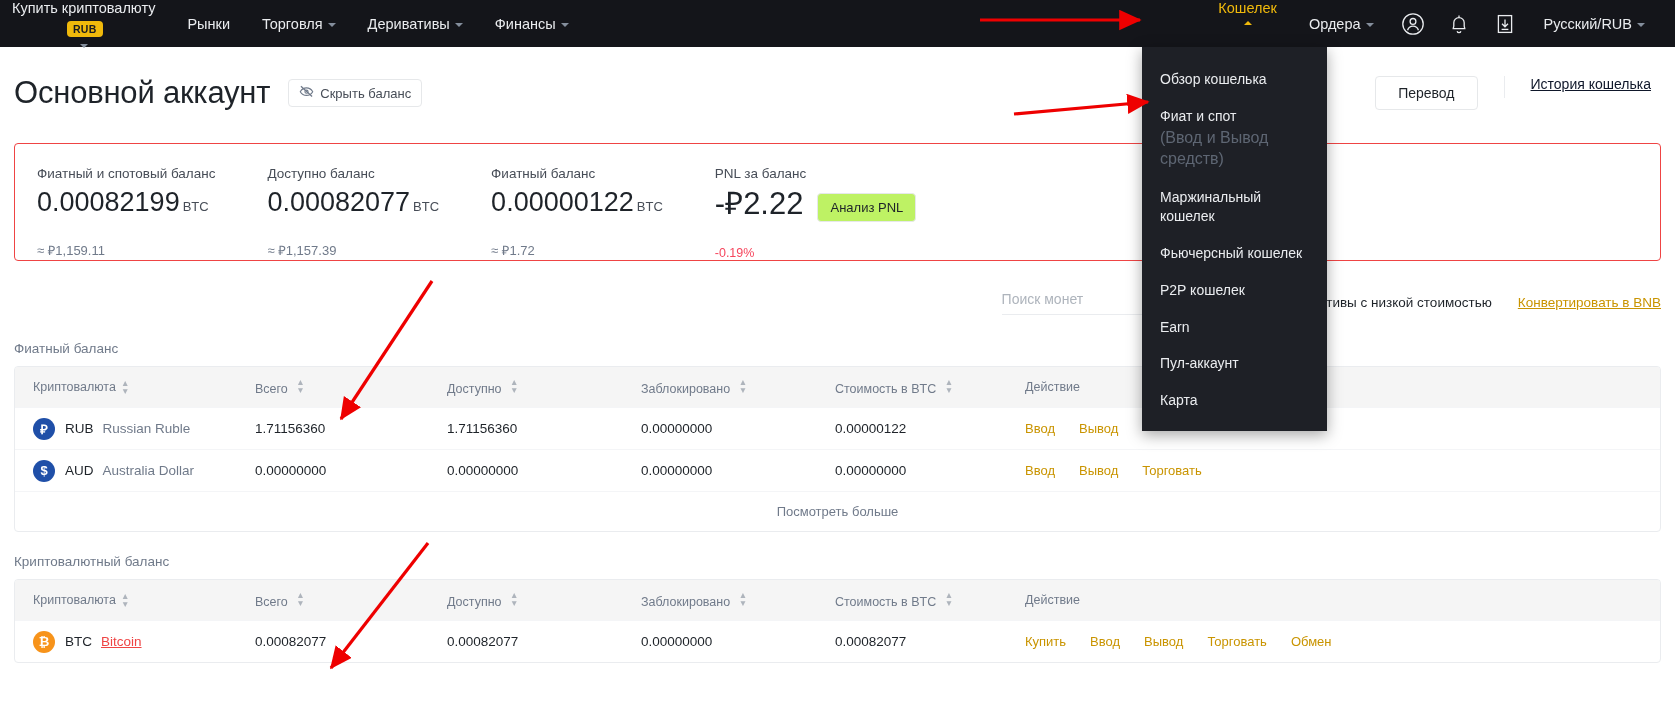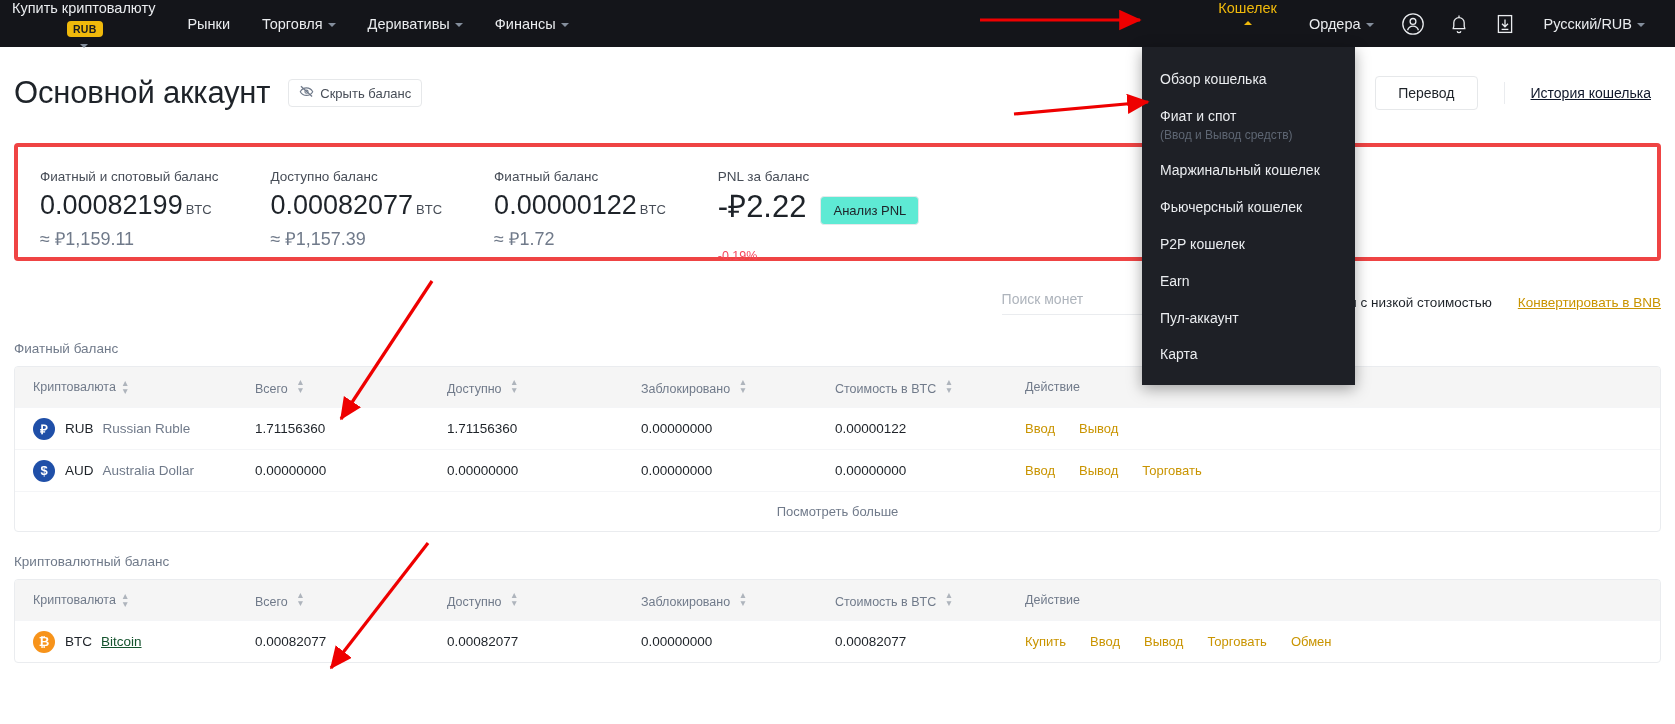--- a/index.html
+++ b/index.html
@@ -66,37 +66,37 @@
     display:flex; align-items:center; justify-content:center;
     cursor:pointer;
   }
   .icon-btn svg { display:block; }
 
   
   .wallet-dropdown {
     position: absolute;
     top: 47px;
     left: 1142px;
-    width: 213px;
+    width: 185px;
     background: #1e2026;
     padding: 14px 0 12px 0;
     z-index: 60;
     box-shadow: 0 4px 14px rgba(0,0,0,.35);
   }
   .wd-item {
     padding: 9px 18px;
     color: #eaecef;
     font-size: 14px;
     cursor: pointer;
     line-height: 1.35;
   }
   .wd-sub {
     display:block;
     color: #5e6673;
-    font-size: 12px;
+    font-size: 16px;
     margin-top: 1px;
   }
 
   
   .page-head {
     display:flex; align-items:center;
     padding: 22px 24px 0 14px;
     height: 70px;
   }
   .page-title {
@@ -111,21 +111,21 @@
     border: 1px solid #e6e8ea;
     border-radius: 4px;
     padding: 5px 10px;
     font-size: 13px;
     color: #474d57;
     background:#fff;
     cursor:pointer;
   }
   .head-right {
     margin-left:auto;
-    display:flex; align-items:center; gap:4px;
+    display:flex; align-items:flex-start; gap:4px;
   }
   .transfer-btn {
     border: 1px solid #e6e8ea;
     background:#fff;
     border-radius: 4px;
     padding: 8px 22px;
     font-size: 14px;
     color: #1e2329;
     cursor:pointer;
   }
@@ -137,21 +137,21 @@
     font-size: 14px;
     color: #0f172a;
     text-decoration: underline;
     cursor:pointer;
     white-space:nowrap;
   }
 
   
   .balance-card {
     margin: 26px 14px 0 14px;
-    border: 4px solid #ef4444;
+    border: 1px solid #ef4444;
     border-radius: 4px;
     height: 118px;
     display:flex;
     align-items: flex-start;
     padding: 22px 0 0 22px;
   }
   .bal-block { margin-right: 52px; }
   .bal-label {
     font-size: 13.5px;
     color: #474d57;
@@ -163,40 +163,40 @@
     color: #1e2329;
     line-height: 1.12;
     white-space: nowrap;
   }
   .bal-unit {
     font-size: 13px;
     color: #474d57;
     margin-left: 3px;
   }
   .bal-approx {
-    font-size: 18px;
+    font-size: 13px;
     color: #707a8a;
-    margin-top: 6px;
+    margin-top: 24px;
   }
   .pnl-wrap { display:flex; align-items:flex-start; }
   .pnl-value {
     font-size: 31px;
     color: #1e2329;
     line-height: 1.12;
     white-space:nowrap;
   }
   .pnl-pct {
     font-size: 12.5px;
     color: #f6465d;
     margin-top: 24px;
   }
   .pnl-btn {
     margin-left: 14px; margin-top: 6px;
     border: 1px solid #e6e8ea;
-    background:#5eead4;
+    background:#bef264;
     border-radius: 4px;
     padding: 6px 12px;
     font-size: 13px;
     color: #1e2329;
     cursor:pointer;
     white-space:nowrap;
   }
 
   
   .filter-bar {
@@ -587,21 +587,21 @@
     </div>
     <div class="c-act">
       <span>Действие</span>
     </div>
   </div>
 
   <div class="tbl-row">
     <div class="c-coin">
       <span class="coin-icon" style="background:#f7931a;">₿</span>
       <span class="coin-sym">BTC</span>
-      <span class="coin-name" style="color:#14532d;text-decoration:underline;cursor:pointer;">Bitcoin</span>
+      <span class="coin-name" style="color:#ef4444;text-decoration:underline;cursor:pointer;">Bitcoin</span>
     </div>
     <div class="c-total">0.00082077</div>
     <div class="c-avail">0.00082077</div>
     <div class="c-lock">0.00000000</div>
     <div class="c-btc">0.00082077</div>
     <div class="c-act">
       <span class="act-link">Купить</span>
       <span class="act-link">Ввод</span>
       <span class="act-link">Вывод</span>
       <span class="act-link">Торговать</span>

